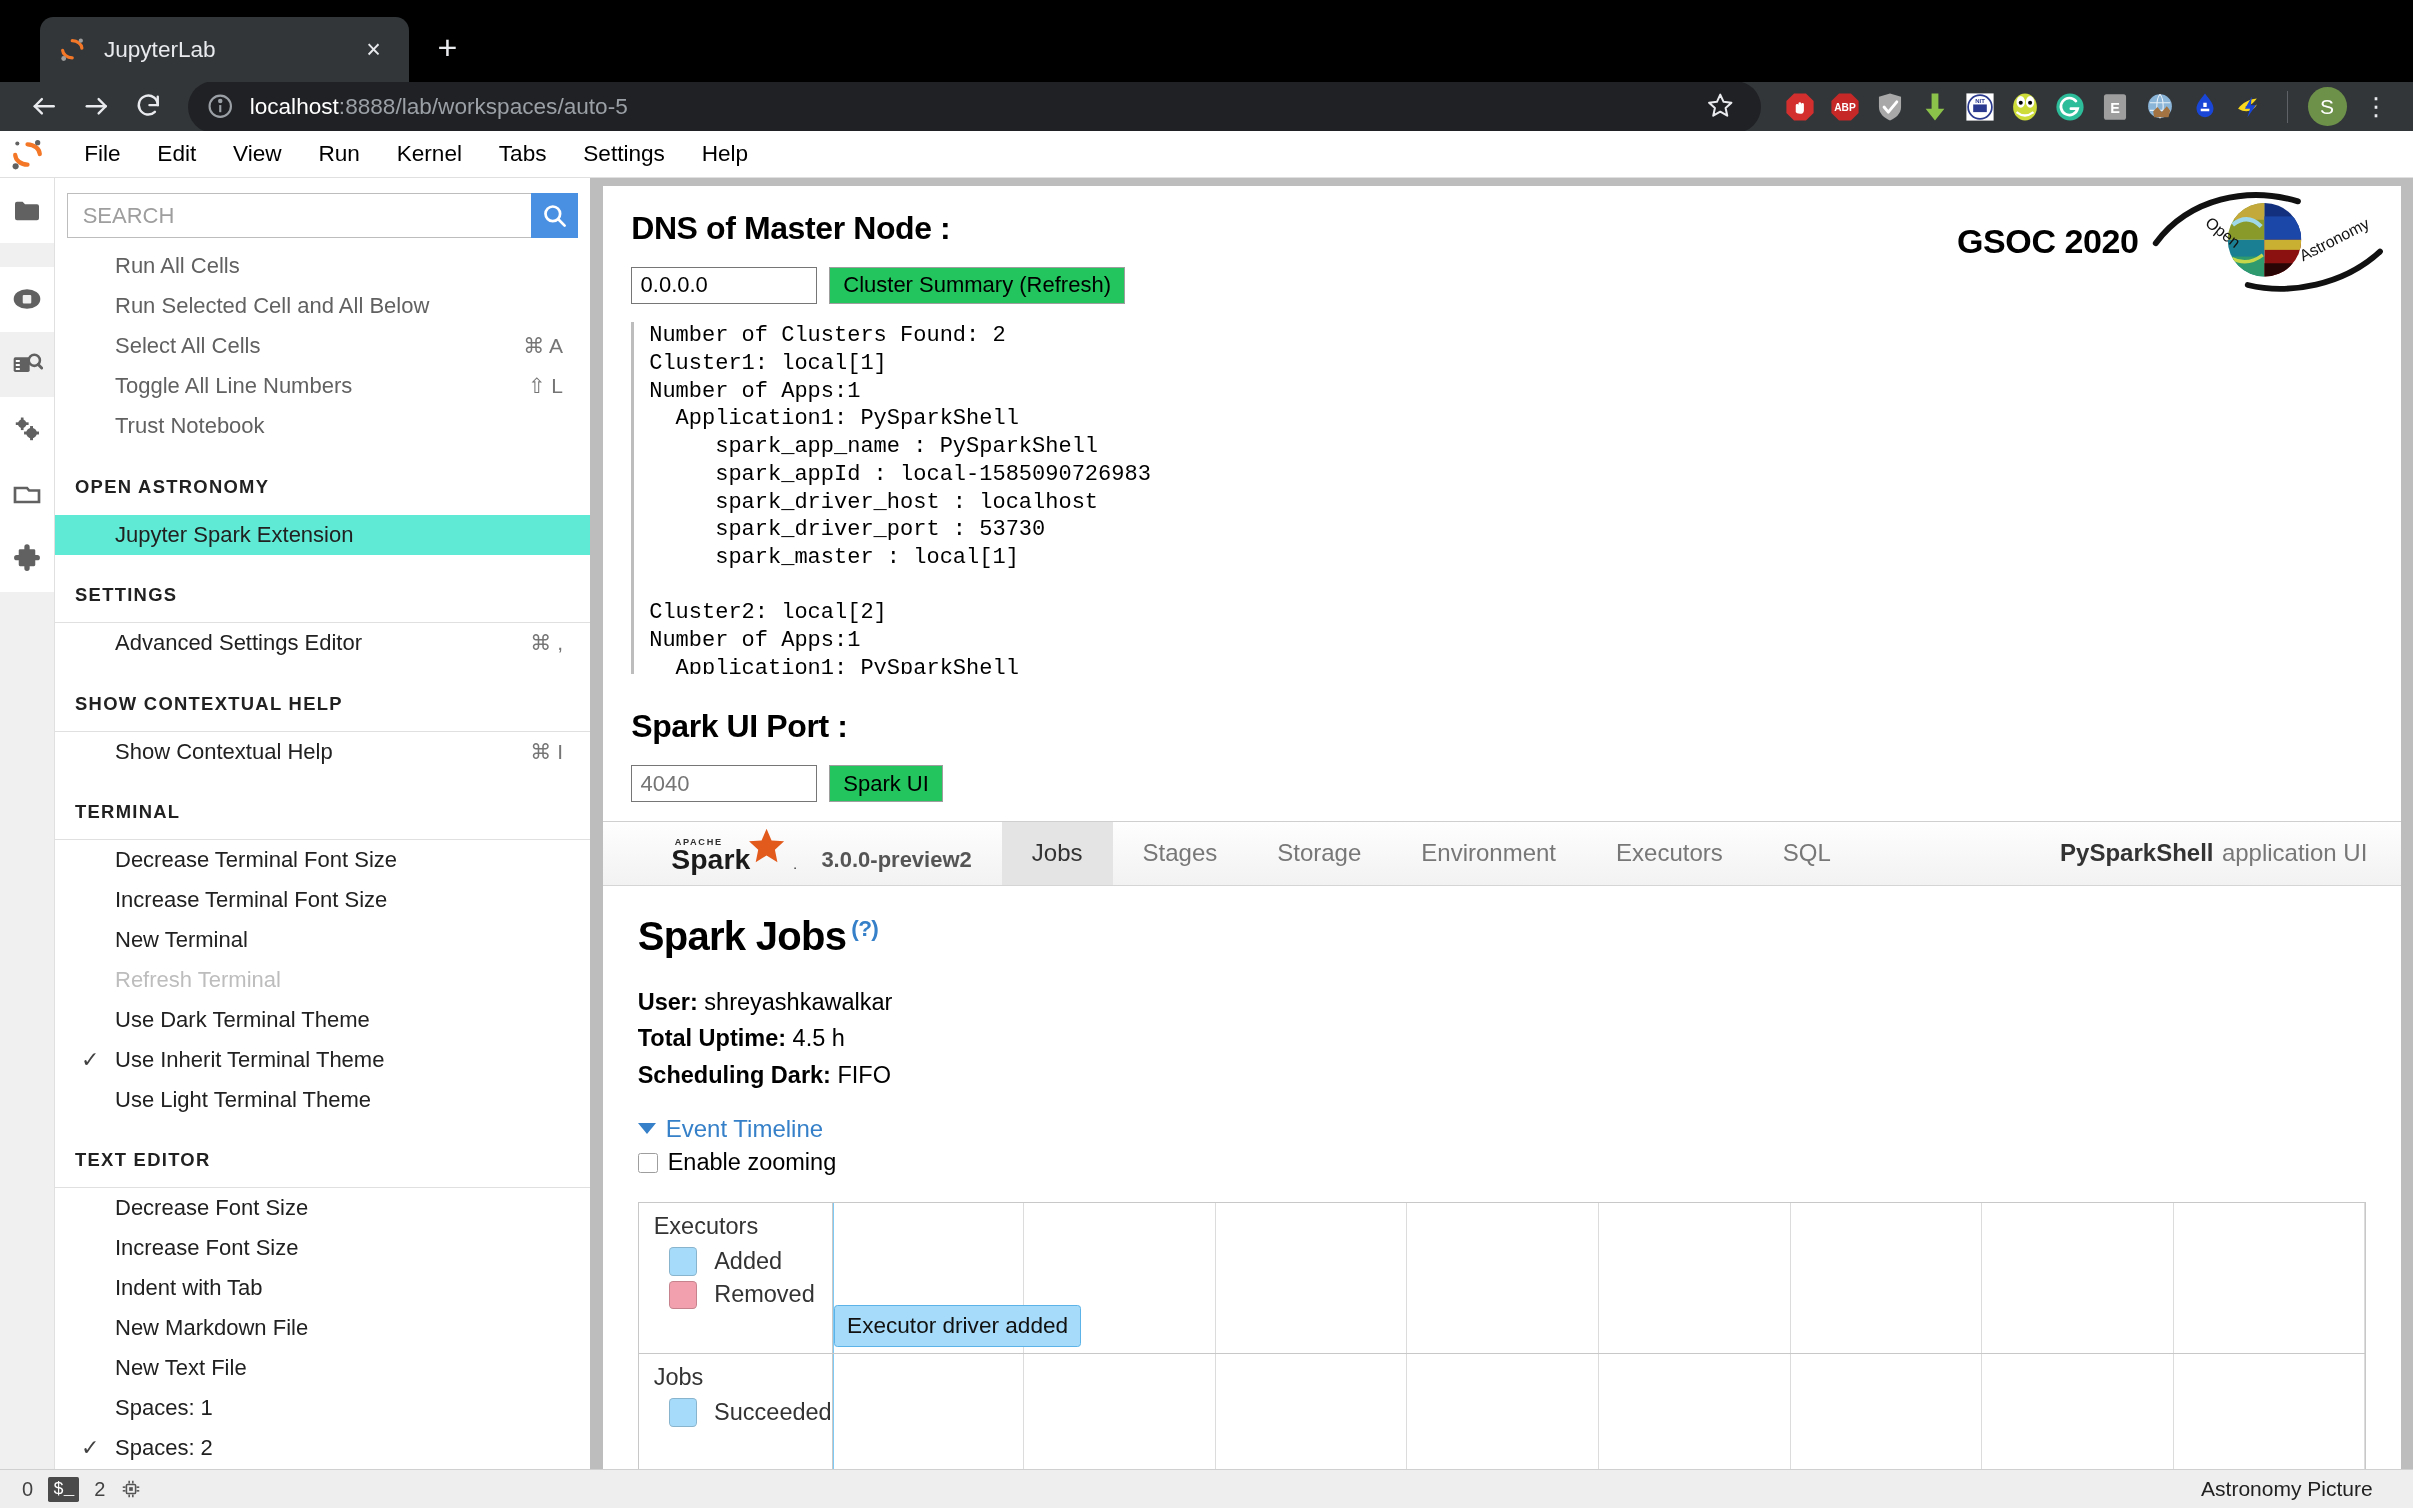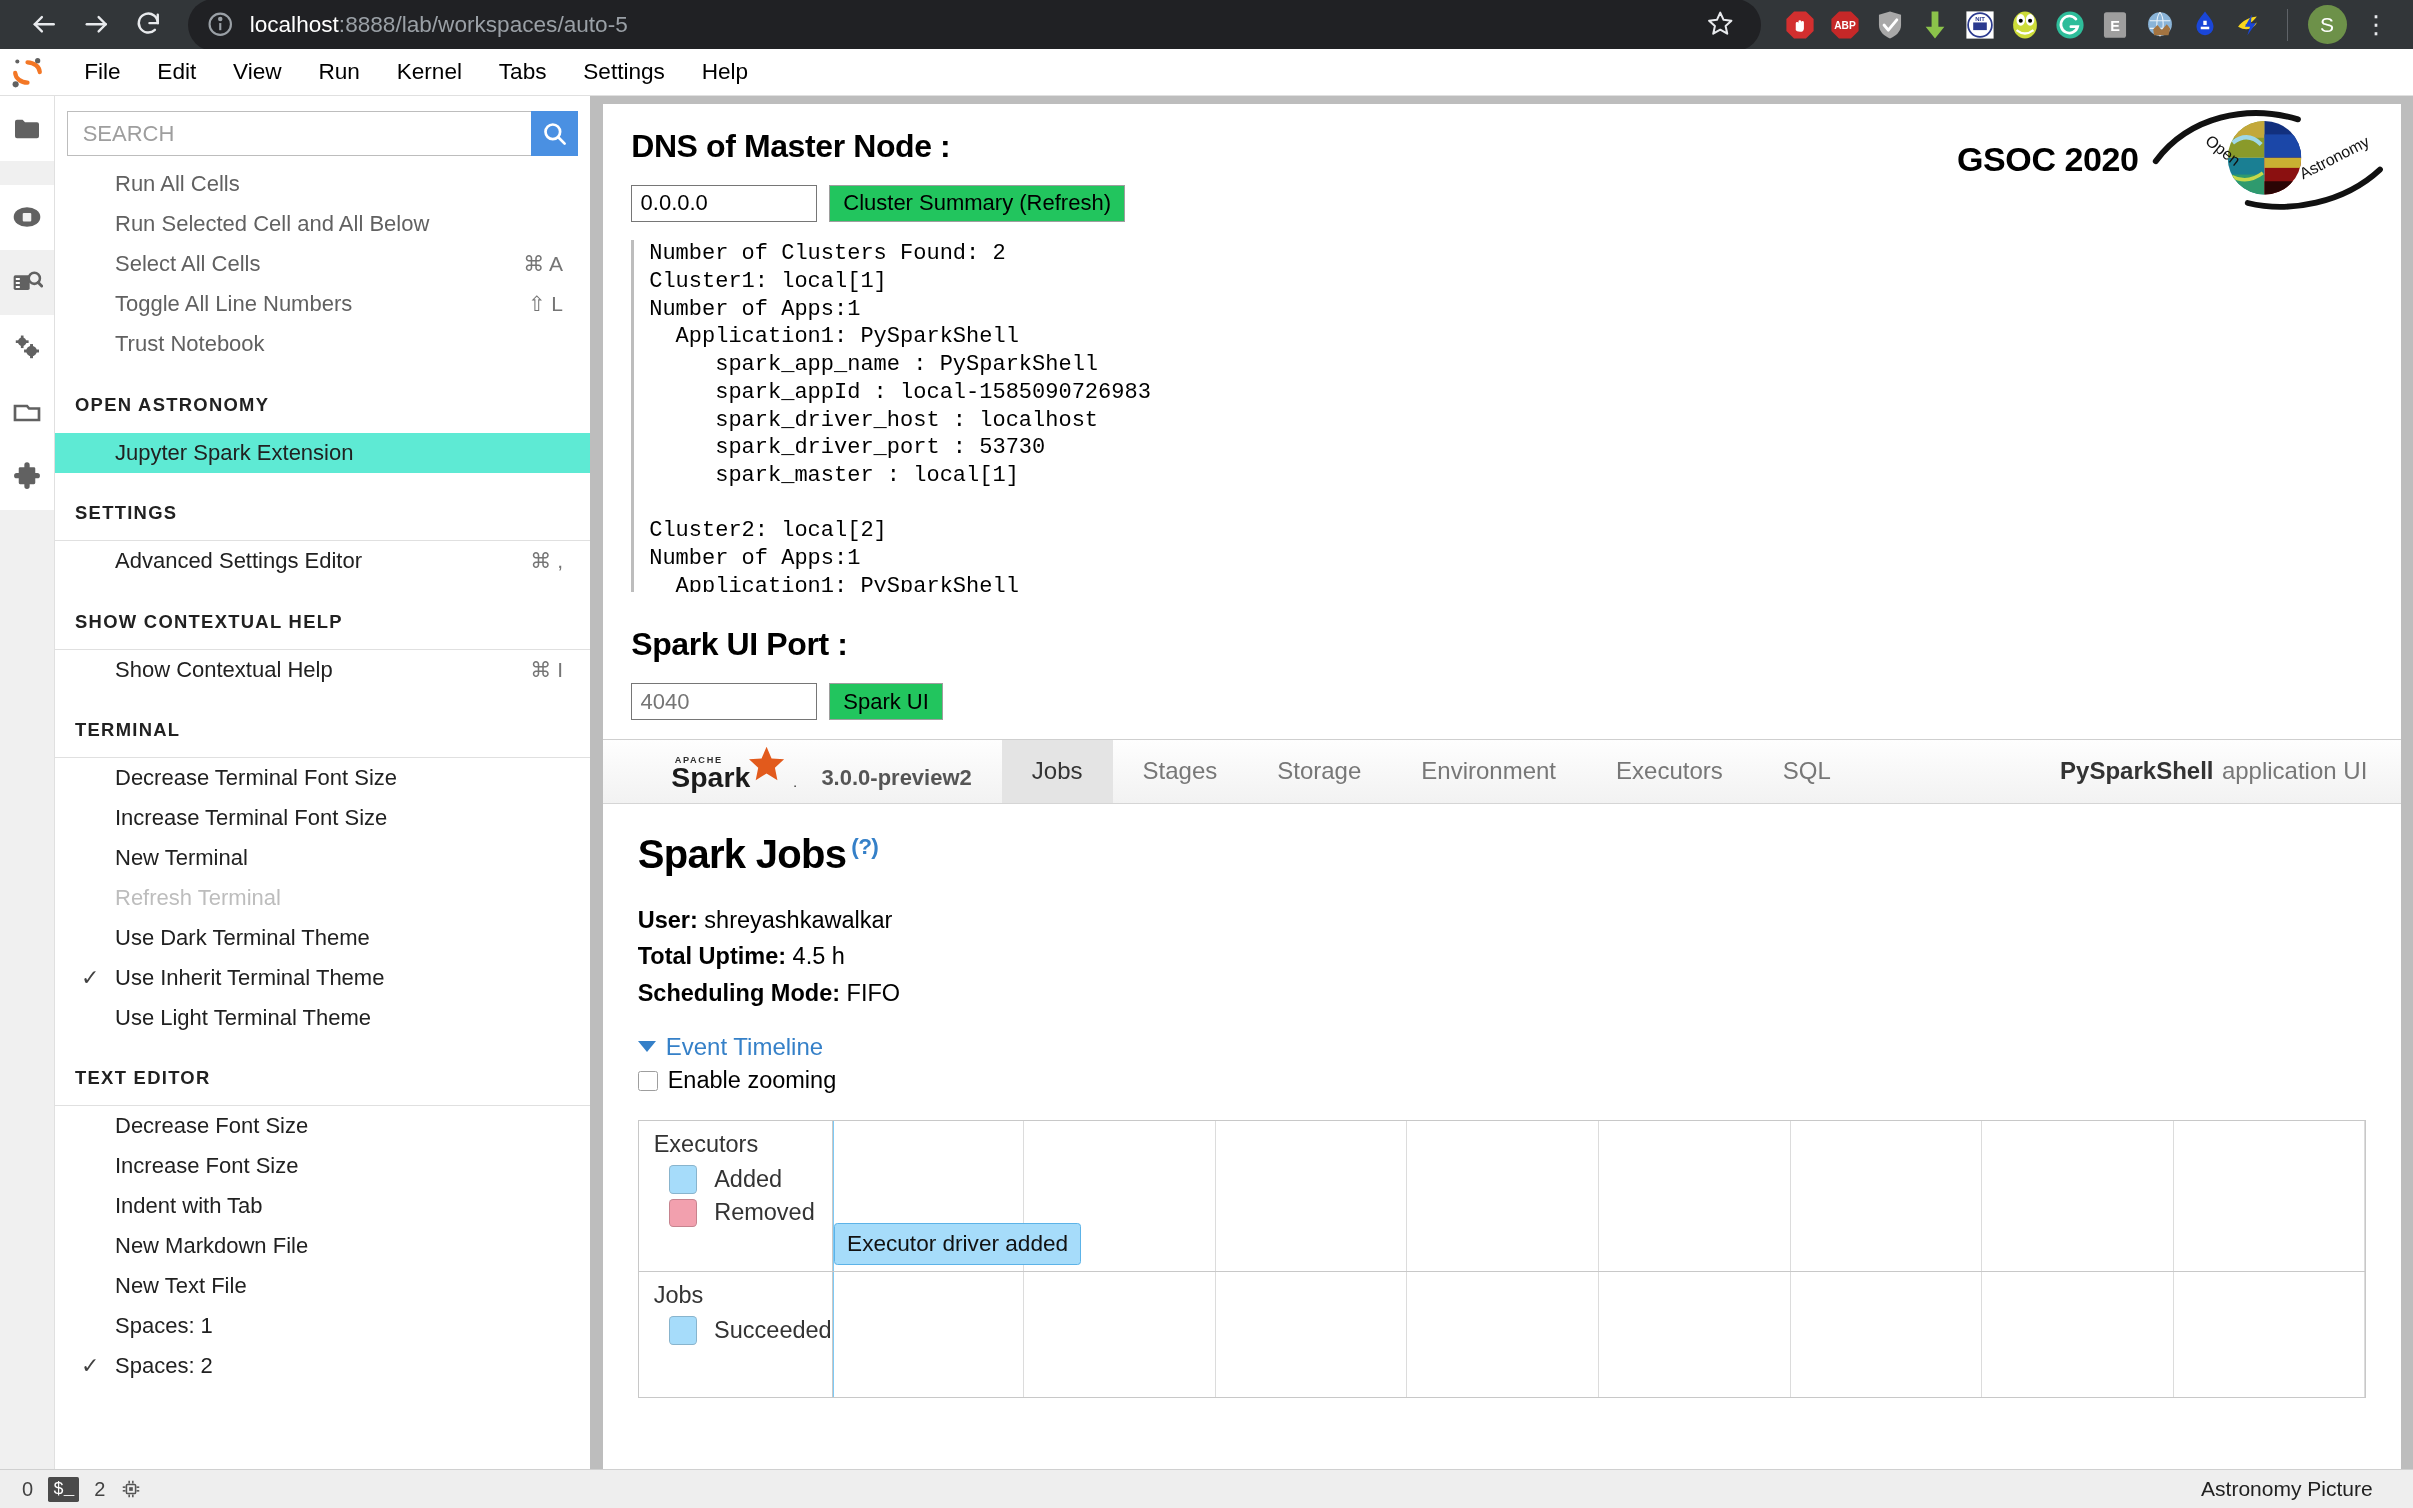--- a/index.html
+++ b/index.html
@@ -155,20 +155,35 @@
   .sb-term { background:#4a4a4a; color:#fff; font-family:"Liberation Mono", monospace;
              font-size:17.6px; padding:2.5px 5px; border-radius:1.7px; }
   .sb-right { margin-left:auto; font-size:21px; color:#212121; padding-right:18.4px; }
   .chip-icon { width:22px; height:22px; }
 </style>
 </head>
 <body>
 
 <div class="browser">
 
+  <div class="tabstrip">
+    <div class="tab">
+      <span class="tab-fav">
+        <svg viewBox="0 0 40 40">
+            <path d="M20 8a14 11 0 0 1 13.5 10.5" stroke="#f37726" stroke-width="4.5" fill="none" stroke-linecap="round"></path>
+            <path d="M20 32a14 11 0 0 1-13.5-10.5" stroke="#f37726" stroke-width="4.5" fill="none" stroke-linecap="round"></path>
+            <circle cx="32" cy="8" r="3" fill="#9e9e9e"></circle>
+            <circle cx="8" cy="33" r="3.4" fill="#9e9e9e"></circle>
+          </svg>
+      </span>
+      <span class="tab-title">JupyterLab</span>
+      <span class="tab-close">×</span>
+    </div>
+    <div class="newtab">+</div>
+  </div>
 
   <div class="omnibar">
     <span class="nav-btn">
       <svg viewBox="0 0 24 24" fill="none" stroke="currentColor" stroke-width="2" stroke-linecap="round" stroke-linejoin="round">
           <line x1="20" y1="12" x2="4" y2="12"></line>
           <polyline points="10,6 4,12 10,18"></polyline>
         </svg>
     </span>
     <span class="nav-btn">
       <svg viewBox="0 0 24 24" fill="none" stroke="currentColor" stroke-width="2" stroke-linecap="round" stroke-linejoin="round">
@@ -540,21 +555,21 @@
                 <span>application UI</span>
               </div>
             </div>
 
             <div class="spark-body">
               <h1 class="sj"><span>Spark Jobs</span><sup>(?)</sup></h1>
 
               <div class="kv">
                 <div><b>User:</b> <span>shreyashkawalkar</span></div>
                 <div><b>Total Uptime:</b> <span>4.5 h</span></div>
-                <div><b>Scheduling Mode:</b> <span>FIFO</span></div>
+                <div><b>Scheduling Dark:</b> <span>FIFO</span></div>
               </div>
 
               <div class="evt-link">
                 <span class="caret"></span>
                 <span>Event Timeline</span>
               </div>
 
               <div class="zoomrow">
                 <span class="cbox"></span>
                 <span>Enable zooming</span>

